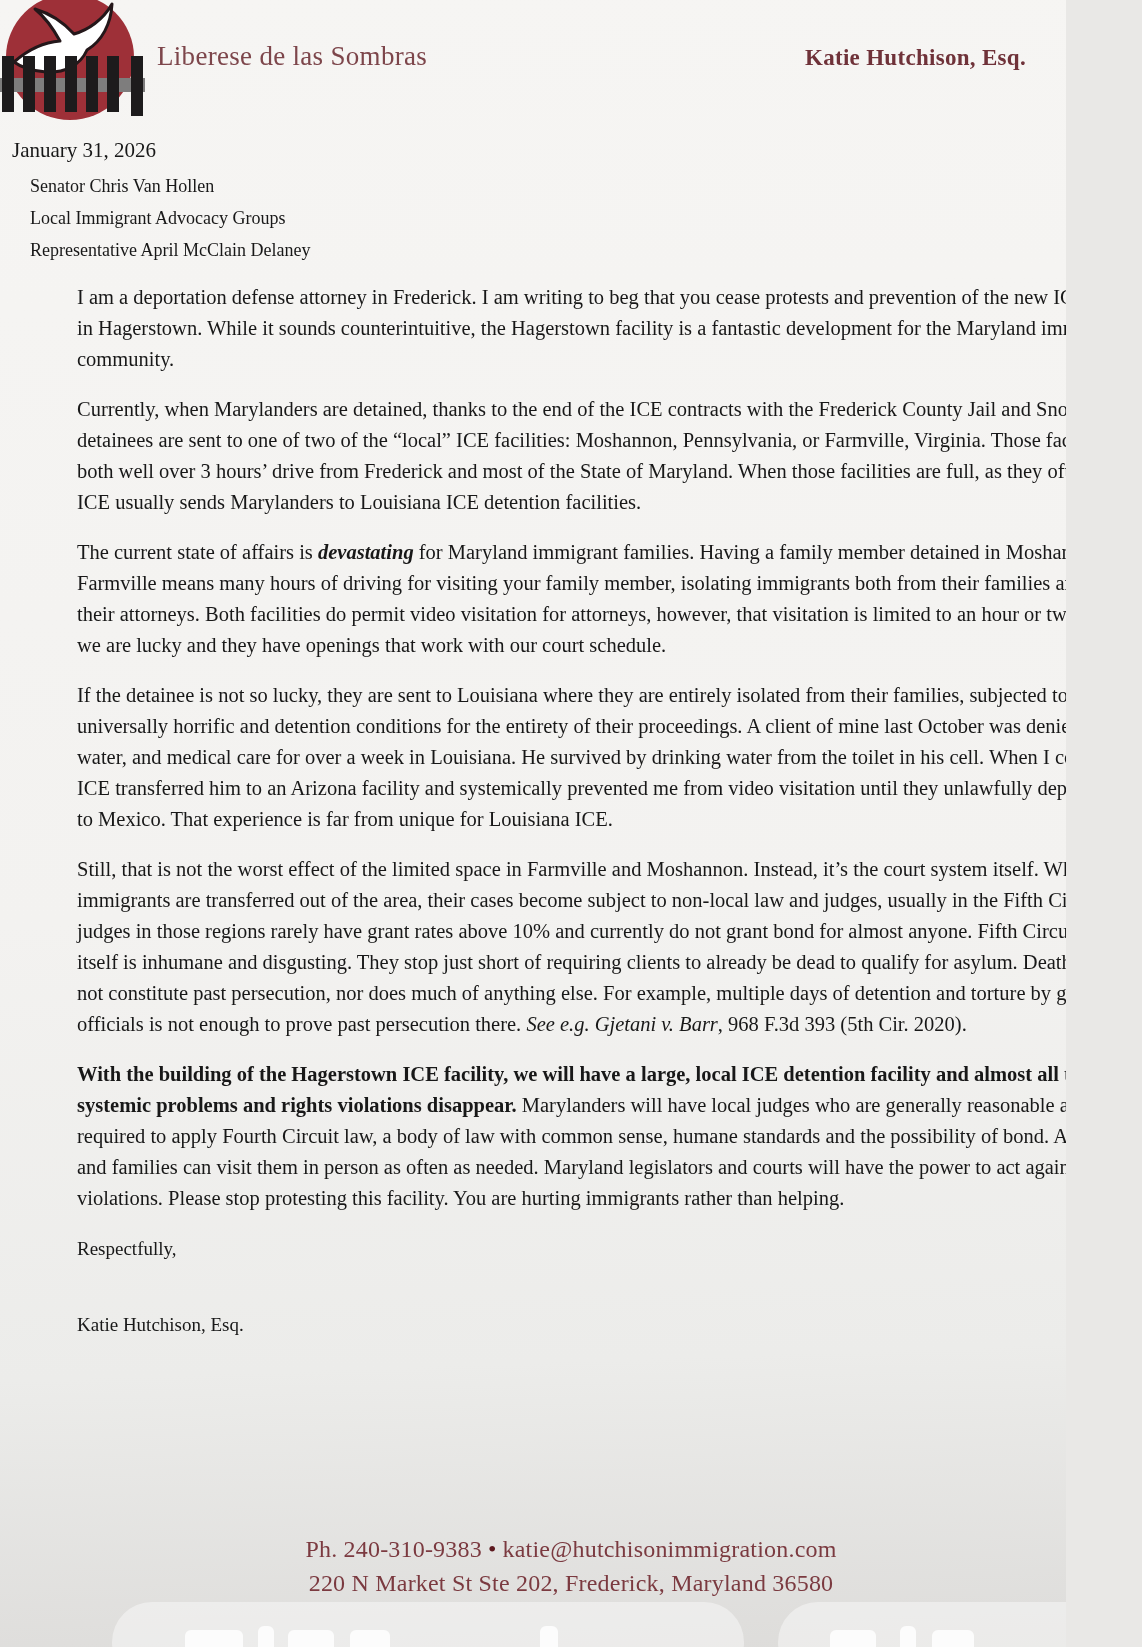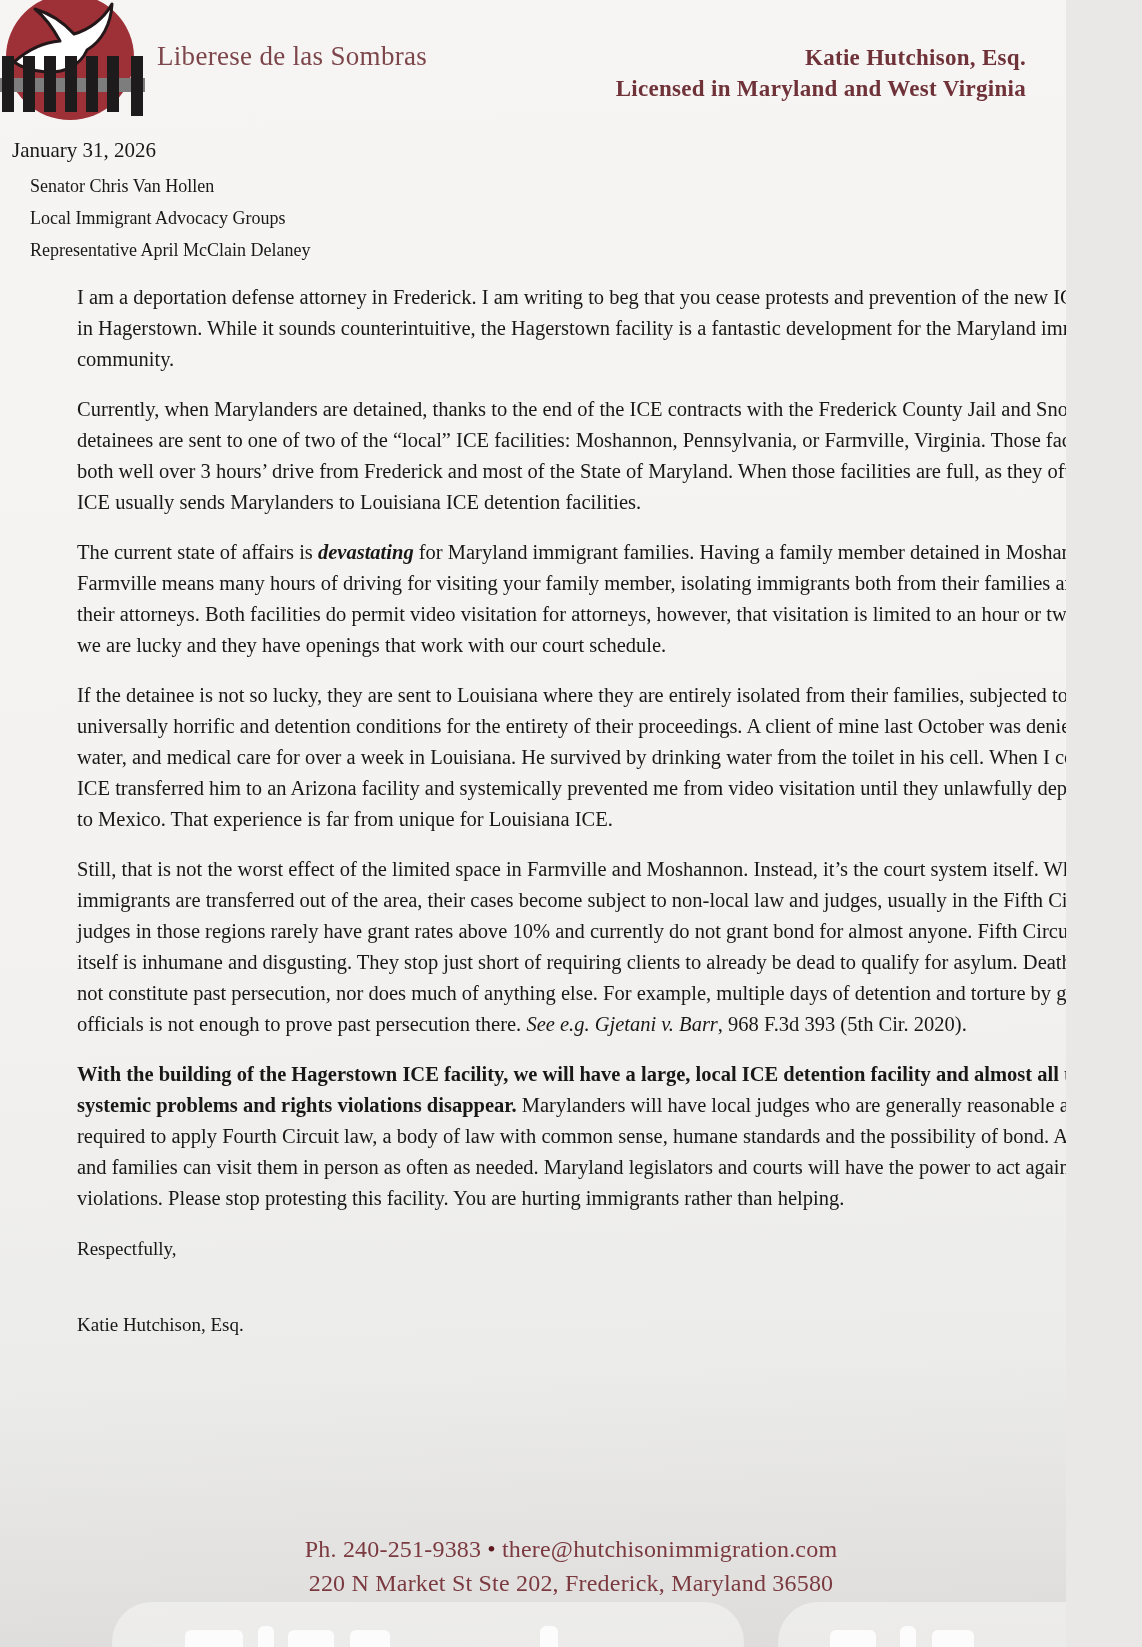--- a/index.html
+++ b/index.html
@@ -132,21 +132,20 @@
         <div class="bar"></div>
       </div>
     </div>
 
     <div class="firm-names">
       <div>Liberese de las Sombras</div>
     </div>
 
     <div class="attorney-block">
       <div>Katie Hutchison, Esq.</div>
-      <div>Licensed in Maryland and West Virginia</div>
     </div>
   </div>
 
   <div class="date-line">January 31, 2026</div>
 
   <div class="recipients">
     <div>Senator Chris Van Hollen</div>
     <div>Local Immigrant Advocacy Groups</div>
     <div>Representative April McClain Delaney</div>
   </div>
@@ -157,21 +156,21 @@
       <p><span>Currently, when Marylanders are detained, thanks to the end of the ICE contracts with the Frederick County Jail and Snow Hill Jail, detainees are sent to one of two of the “local” ICE facilities: Moshannon, Pennsylvania, or Farmville, Virginia. Those facilities are both well over 3 hours’ drive from Frederick and most of the State of Maryland. When those facilities are full, as they often are, ICE usually sends Marylanders to Louisiana ICE detention facilities.</span></p>
       <p><span>The current state of affairs is </span><span class="bold-italic">devastating</span><span> for Maryland immigrant families. Having a family member detained in Moshannon or Farmville means many hours of driving for visiting your family member, isolating immigrants both from their families and from their attorneys. Both facilities do permit video visitation for attorneys, however, that visitation is limited to an hour or two a week if we are lucky and they have openings that work with our court schedule.</span></p>
       <p><span>If the detainee is not so lucky, they are sent to Louisiana where they are entirely isolated from their families, subjected to near-universally horrific and detention conditions for the entirety of their proceedings. A client of mine last October was denied food, water, and medical care for over a week in Louisiana. He survived by drinking water from the toilet in his cell. When I complained, ICE transferred him to an Arizona facility and systemically prevented me from video visitation until they unlawfully deported him to Mexico. That experience is far from unique for Louisiana ICE.</span></p>
       <p><span>Still, that is not the worst effect of the limited space in Farmville and Moshannon. Instead, it’s the court system itself. When immigrants are transferred out of the area, their cases become subject to non-local law and judges, usually in the Fifth Circuit. The judges in those regions rarely have grant rates above 10% and currently do not grant bond for almost anyone. Fifth Circuit law itself is inhumane and disgusting. They stop just short of requiring clients to already be dead to qualify for asylum. Death threats do not constitute past persecution, nor does much of anything else. For example, multiple days of detention and torture by government officials is not enough to prove past persecution there. </span><span class="italic">See e.g. Gjetani v. Barr</span><span>, 968 F.3d 393 (5th Cir. 2020).</span></p>
       <p><span class="bold">With the building of the Hagerstown ICE facility, we will have a large, local ICE detention facility and almost all these systemic problems and rights violations disappear.</span><span> Marylanders will have local judges who are generally reasonable and required to apply Fourth Circuit law, a body of law with common sense, humane standards and the possibility of bond. Attorneys and families can visit them in person as often as needed. Maryland legislators and courts will have the power to act against rights violations. Please stop protesting this facility. You are hurting immigrants rather than helping.</span></p>
       <div class="closing-text valediction">Respectfully,</div>
     <div class="closing-text signature">Katie Hutchison, Esq.</div>
   </div>
 
   <div class="letter-footer">
-    <div><span>Ph. 240-251-9383</span><span class="dot">•</span><span>there@hutchisonimmigration.com</span></div>
+    <div><span>Ph. 240-310-9383</span><span class="dot">•</span><span>katie@hutchisonimmigration.com</span></div>
     <div>220 N Market St Ste 202, Frederick, Maryland 36580</div>
   </div>
 
   <div class="cutoff-banner">
     <div class="cutoff-card left"></div>
     <div class="cutoff-card right"></div>
     <div class="glyphs">
       <i class="g1"></i>
         <i class="g2"></i>
         <i class="g3"></i>

